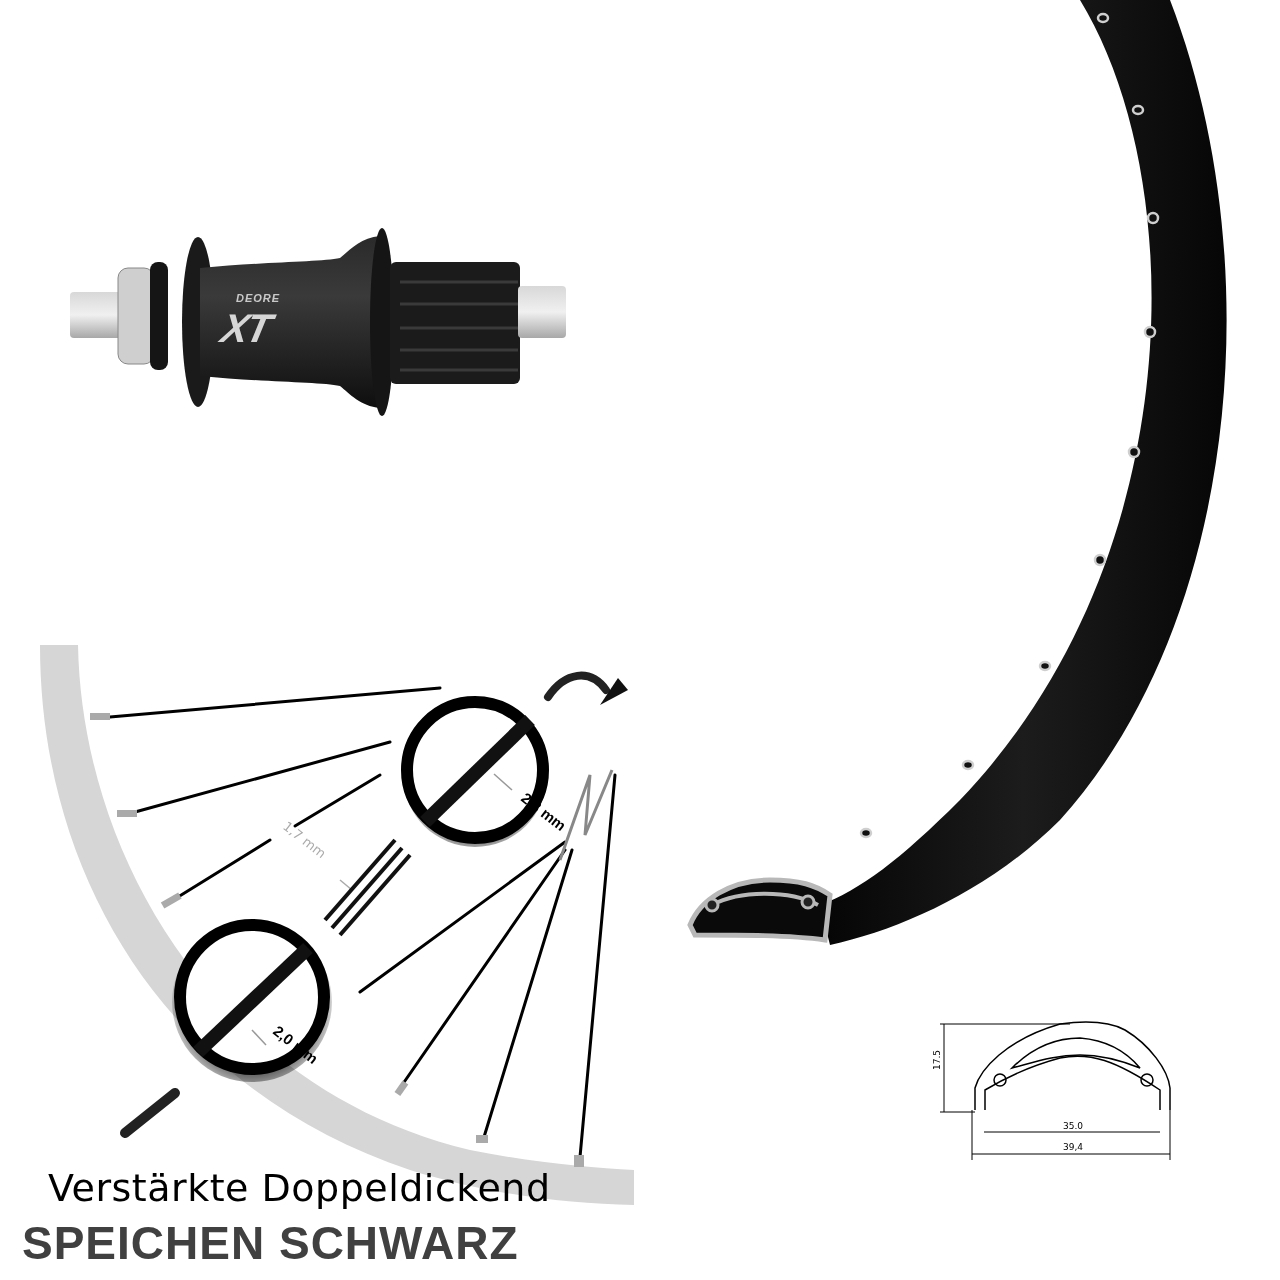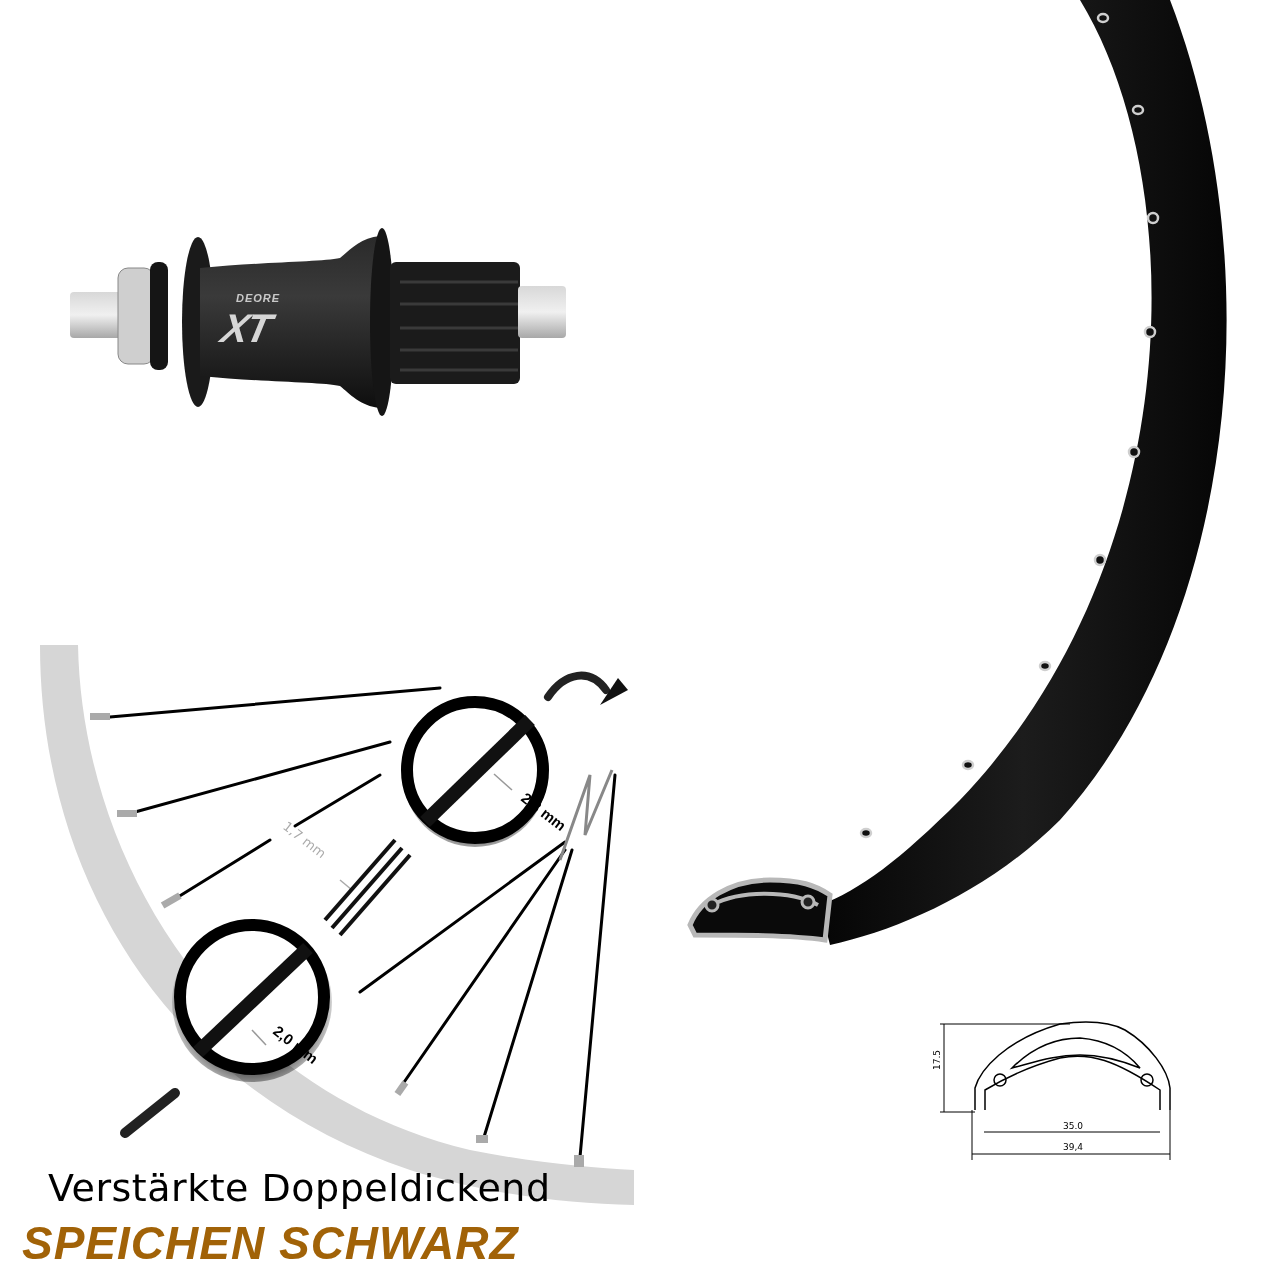--- a/index.html
+++ b/index.html
@@ -1,19 +1,19 @@
 <!DOCTYPE html>
 <html><head>
 <meta charset="utf-8">
 <style>
   html, body { margin:0; padding:0; background:#ffffff; }
   body { width:1280px; height:1280px; position:relative; overflow:hidden; font-family:"Liberation Sans", sans-serif; }
   .layer { position:absolute; left:0; top:0; }
   .caption-line1 { position:absolute; left:22px; top:1166px; font-family:"DejaVu Sans", sans-serif; font-size:38px; color:#000; letter-spacing:0.5px;margin-left:26px; }
-  .caption-line2 { position:absolute; left:22px; top:1216px; font-family:"Liberation Sans", sans-serif; font-weight:bold; font-style:italic; font-size:46px; color:#a16207; letter-spacing:1px;text-align:center; }
+  .caption-line2 { position:absolute; left:22px; top:1216px; font-family:"Liberation Sans", sans-serif; font-weight:bold; font-size:46px; color:#404040; letter-spacing:1px;text-align:center; }
   .hub-brand { position:absolute; left:236px; top:292px; font-family:"Liberation Sans", sans-serif; font-weight:bold; font-style:italic; font-size:11px; color:#c9c9c9; letter-spacing:1px; }
   .hub-model { position:absolute; left:222px; top:306px; font-family:"Liberation Sans", sans-serif; font-weight:bold; font-style:italic; font-size:40px; color:#d6d6d6; transform:skewX(-12deg); letter-spacing:-2px; }
 </style>
 </head>
 <body>
 
 <svg class="layer" width="1280" height="1280">
   <defs>
     <linearGradient id="rimgrad" x1="0" y1="0" x2="1" y2="0">
       <stop offset="0" stop-color="#050505"></stop>

